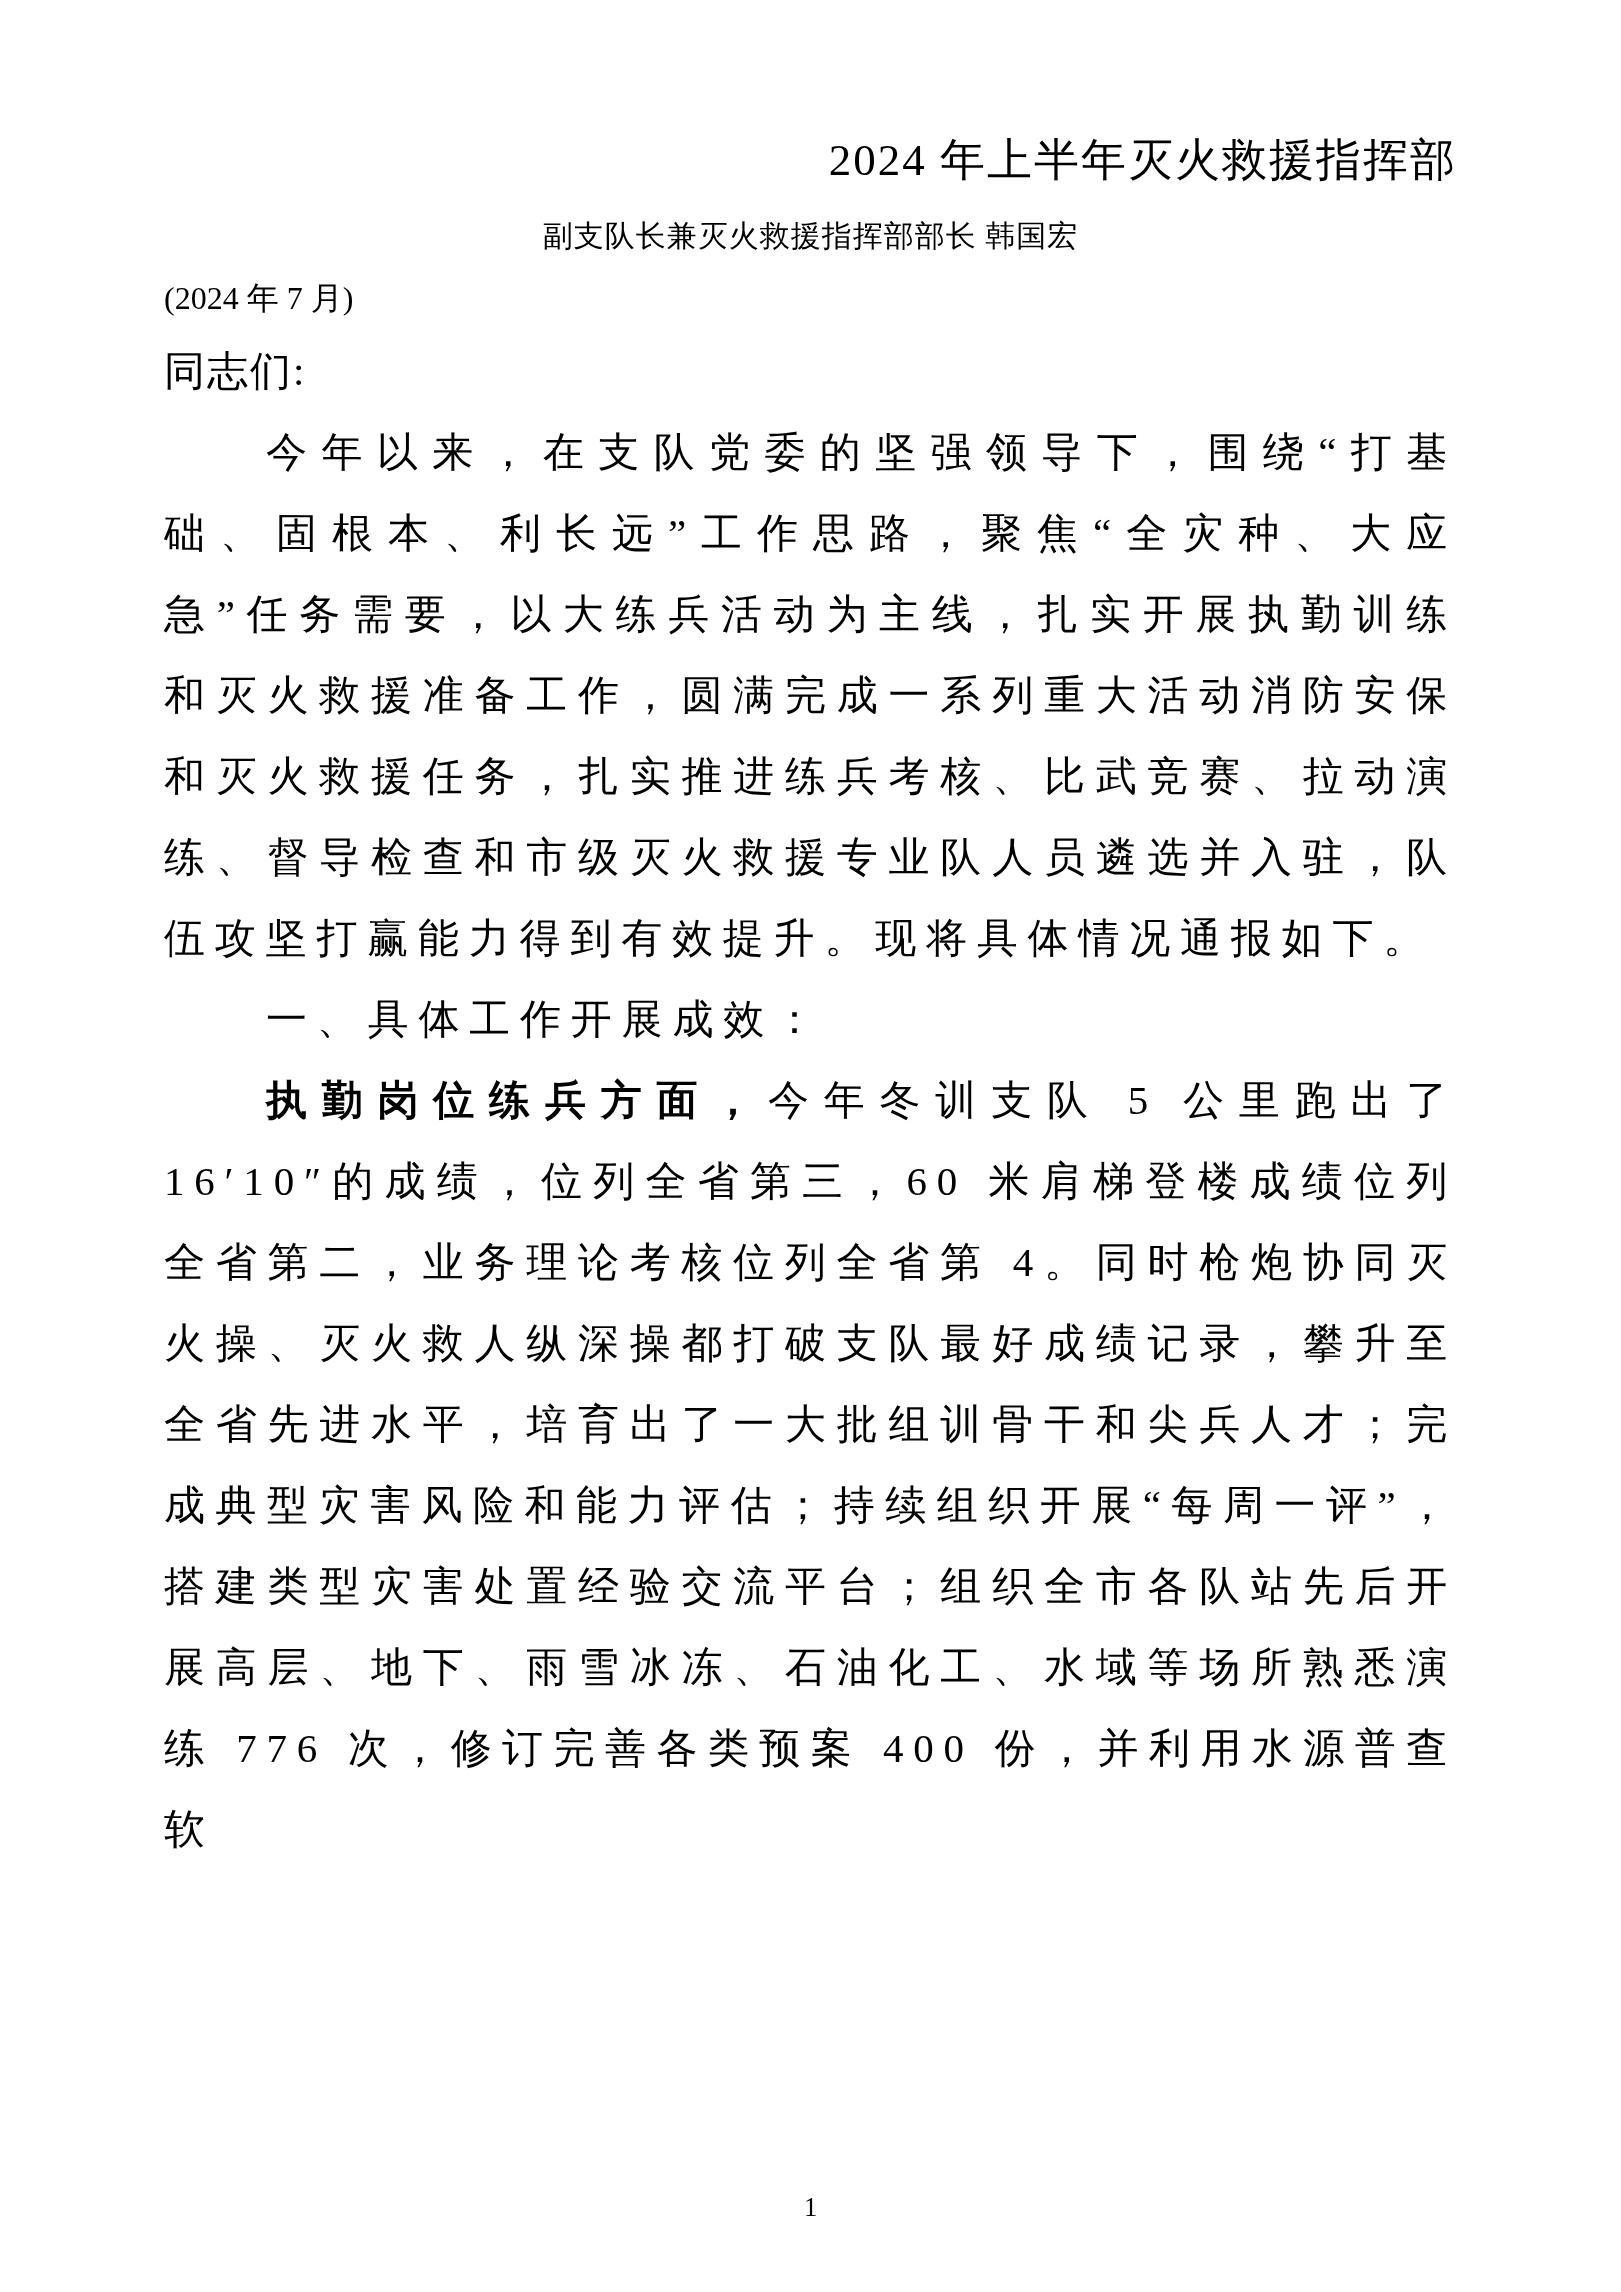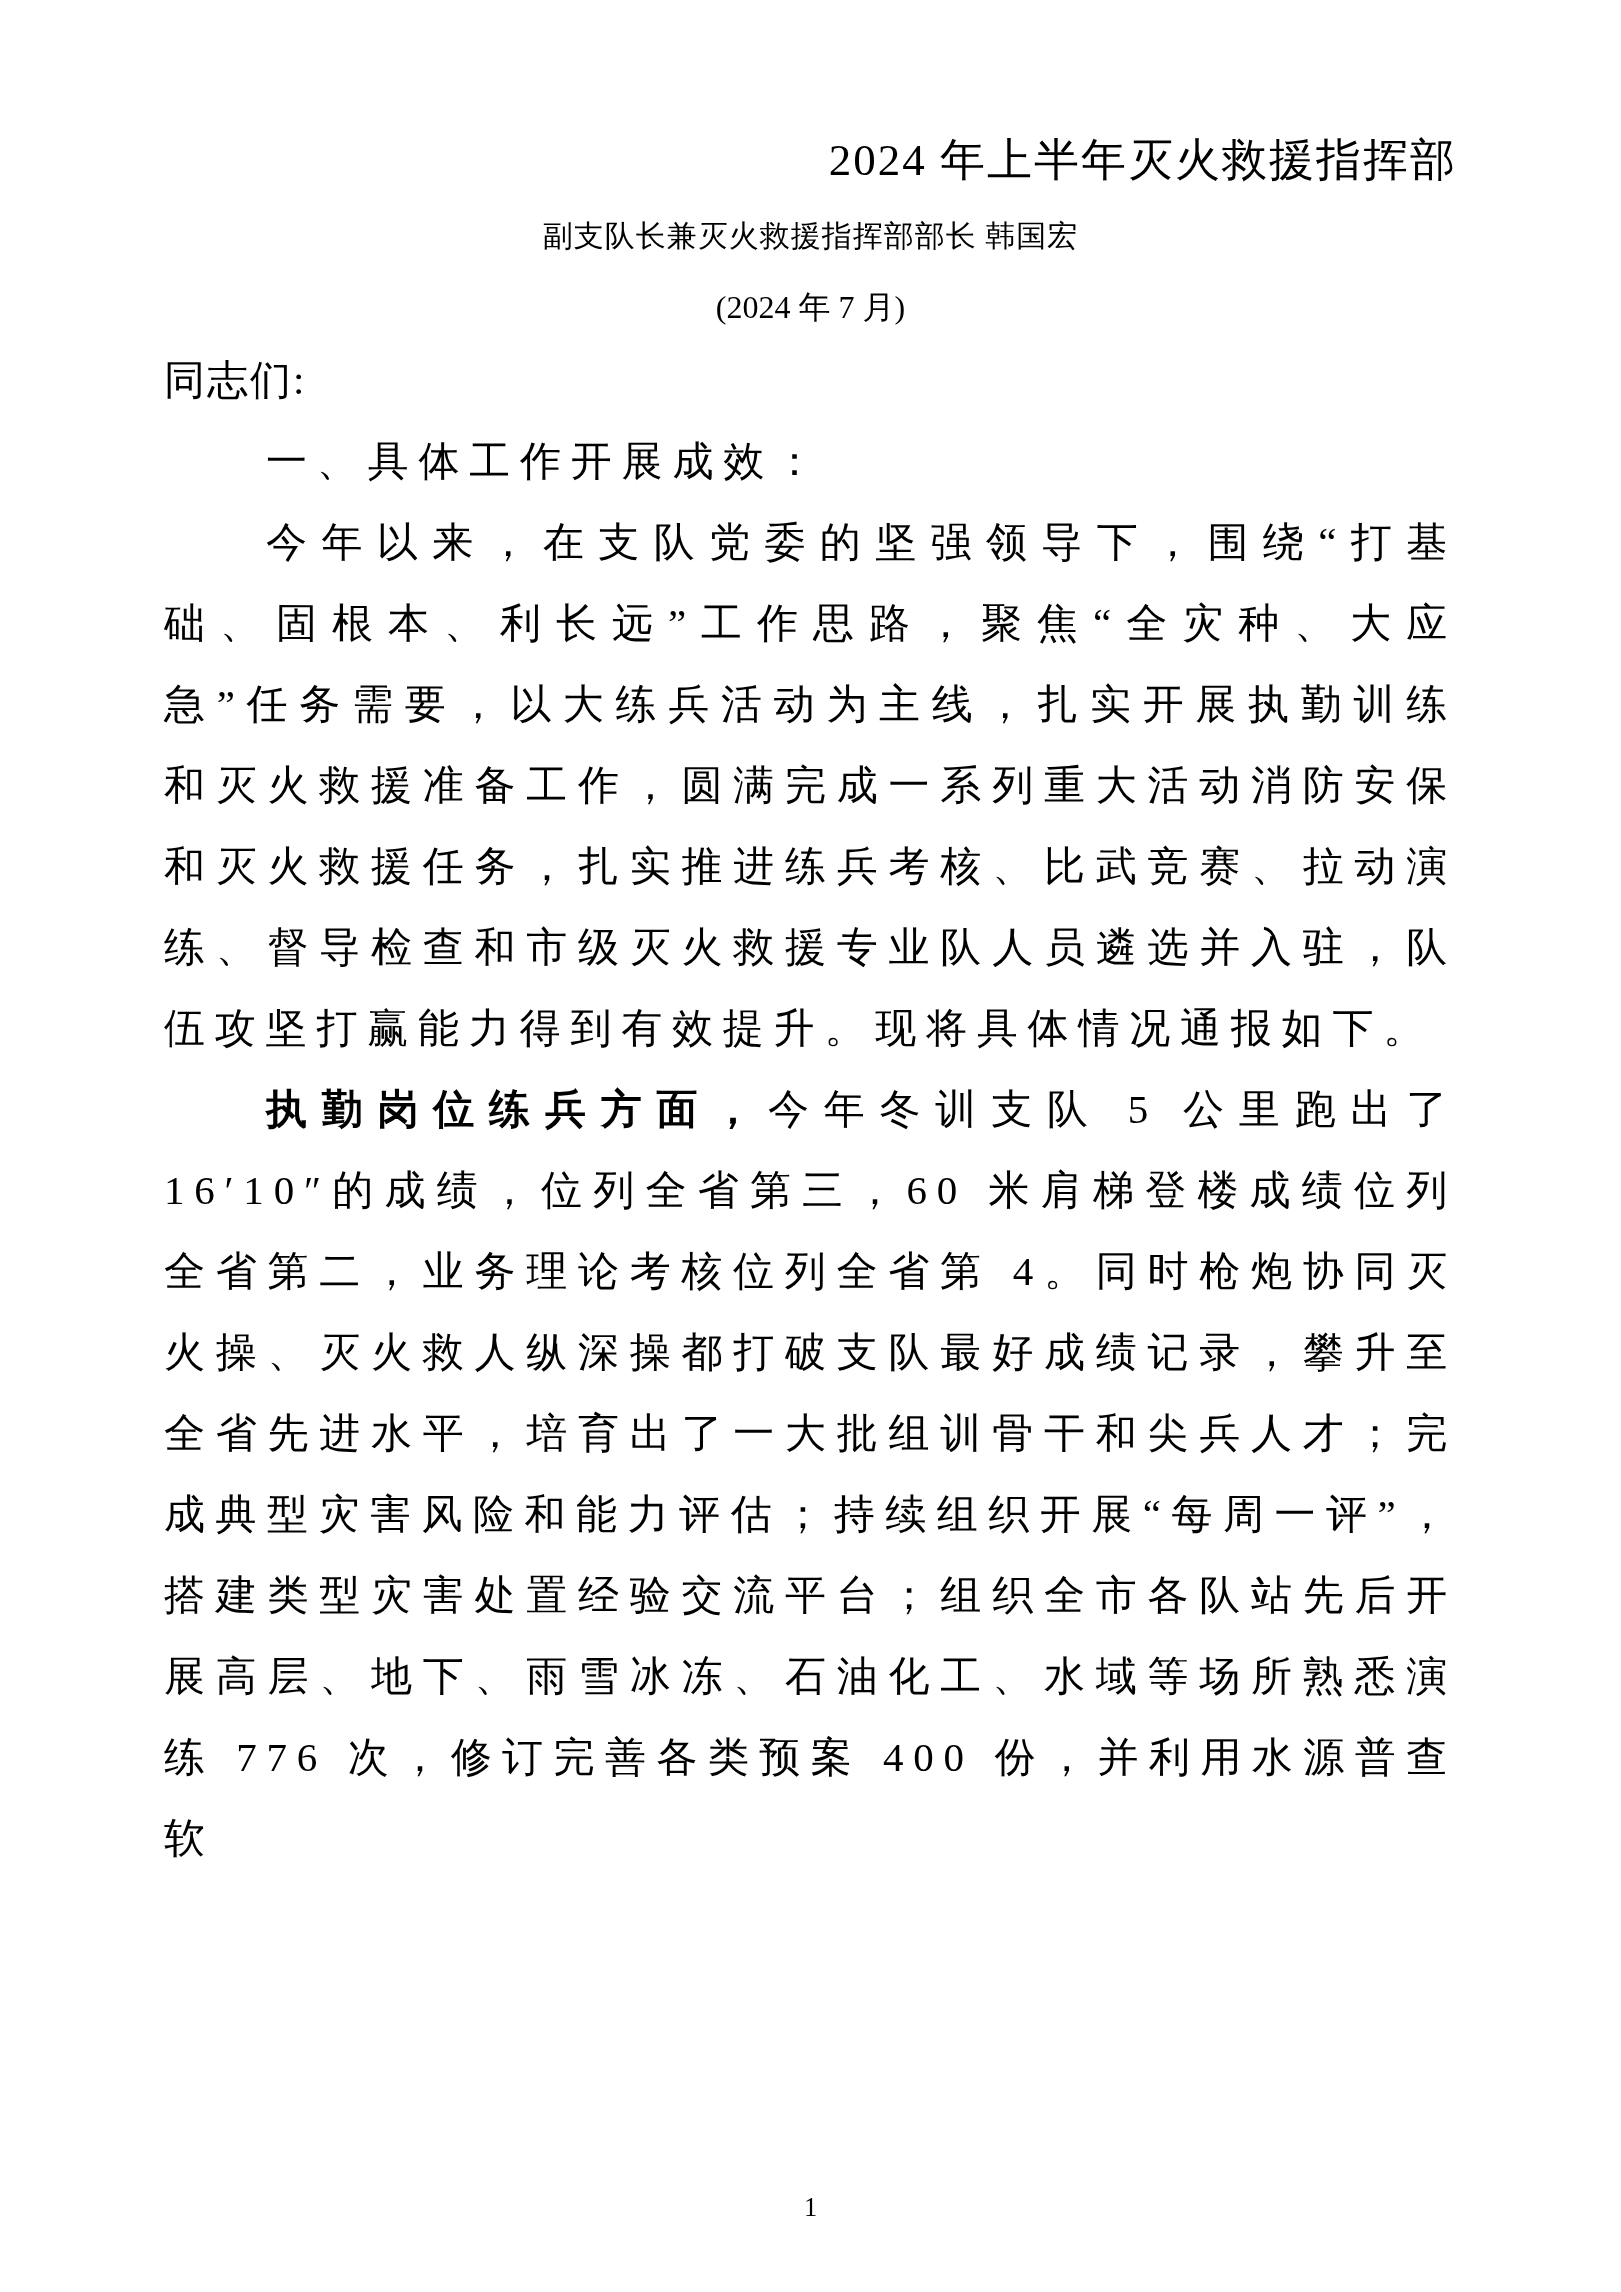--- a/index.html
+++ b/index.html
@@ -31,22 +31,22 @@
     display: block;
   }
   .byline {
     margin-top: 19px;
     text-align: center;
     font-size: 30px;
     line-height: 41px;
     letter-spacing: 1px;
   }
   .date-line {
-    margin-top: 29px;
-    text-align: center;
+    margin-top: 20px;
+    text-align: left;
     font-size: 32px;
     line-height: 45px;
   }
   .salutation {
     margin: 9.8px 0 0 0;
     font-size: 41px;
     line-height: 81px;
     letter-spacing: 2px;
   }
   .para {
@@ -79,22 +79,22 @@
   <h1 class="doc-title">
     <span class="title-line">2024 年上半年灭火救援指挥部</span>
   </h1>
 
   <div class="byline">副支队长兼灭火救援指挥部部长 韩国宏</div>
 
   <div class="date-line">(2024 年 7 月)</div>
 
   <p class="salutation">同志们:</p>
 
+  <p class="para">今年以来，在支队党委的坚强领导下，围绕“打基础、固根本、利长远”工作思路，聚焦“全灾种、大应急”任务需要，以大练兵活动为主线，扎实开展执勤训练和灭火救援准备工作，圆满完成一系列重大活动消防安保和灭火救援任务，扎实推进练兵考核、比武竞赛、拉动演练、督导检查和市级灭火救援专业队人员遴选并入驻，队伍攻坚打赢能力得到有效提升。现将具体情况通报如下。</p>
+
   <p class="para">一、具体工作开展成效：</p>
-
-  <p class="para">今年以来，在支队党委的坚强领导下，围绕“打基础、固根本、利长远”工作思路，聚焦“全灾种、大应急”任务需要，以大练兵活动为主线，扎实开展执勤训练和灭火救援准备工作，圆满完成一系列重大活动消防安保和灭火救援任务，扎实推进练兵考核、比武竞赛、拉动演练、督导检查和市级灭火救援专业队人员遴选并入驻，队伍攻坚打赢能力得到有效提升。现将具体情况通报如下。</p>
 
   <p class="para"><strong class="lead">执勤岗位练兵方面，</strong><span>今年冬训支队 5 公里跑出了 16′10″的成绩，位列全省第三，60 米肩梯登楼成绩位列全省第二，业务理论考核位列全省第 4。同时枪炮协同灭火操、灭火救人纵深操都打破支队最好成绩记录，攀升至全省先进水平，培育出了一大批组训骨干和尖兵人才；完成典型灾害风险和能力评估；持续组织开展“每周一评”，搭建类型灾害处置经验交流平台；组织全市各队站先后开展高层、地下、雨雪冰冻、石油化工、水域等场所熟悉演练 776 次，修订完善各类预案 400 份，并利用水源普查软</span></p>
 
   <div class="page-number">1</div>
 
 </div>
 
 
 </body></html>

